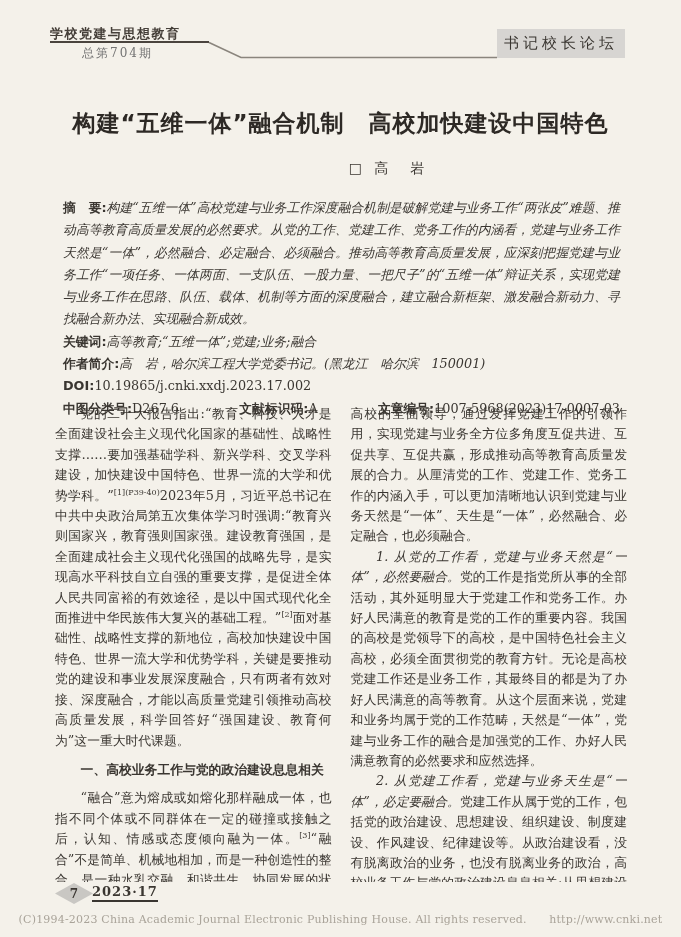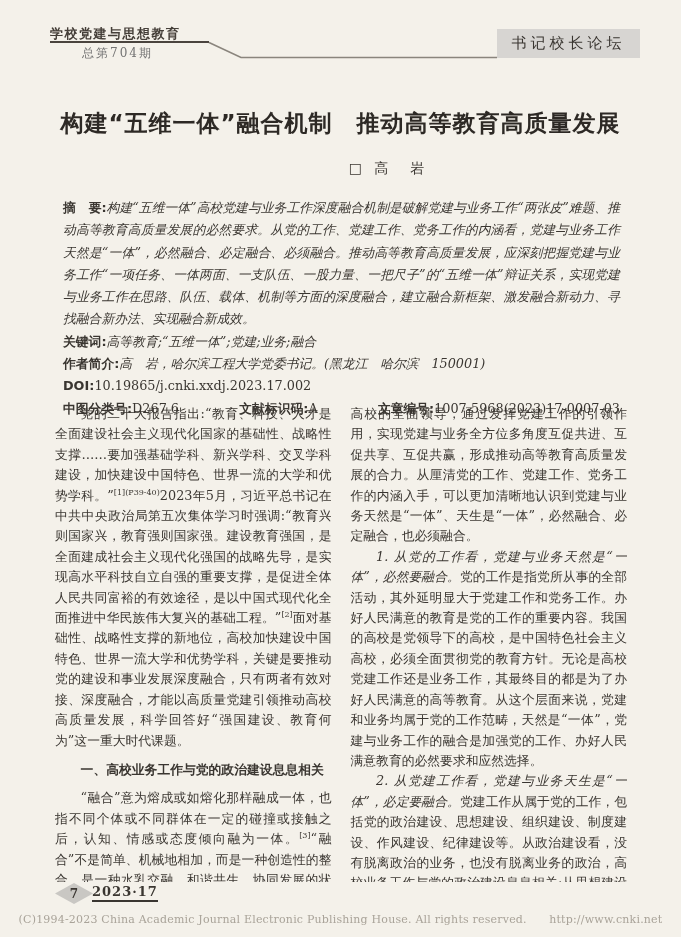--- a/index.html
+++ b/index.html
@@ -18,21 +18,21 @@
     position:absolute;left:50px;top:25px;
     font-family:"DejaVu Sans","Liberation Sans",sans-serif;
     font-size:13px;font-weight:700;letter-spacing:1.5px;color:#453f39;
   }
   .issue-no{
     position:absolute;left:82px;top:45px;
     font-size:12px;letter-spacing:2px;color:#737373;
   }
   .header-rule{position:absolute;left:0;top:0;pointer-events:none;}
   .column-badge{
-    position:absolute;left:497px;top:29px;width:143px;height:29px;
+    position:absolute;left:497px;top:29px;width:128px;height:29px;
     background:#d7d5d2;
     display:flex;align-items:center;justify-content:center;
     font-family:"DejaVu Sans","Liberation Sans",sans-serif;
     font-size:15px;letter-spacing:4px;color:#3a3631;
   }
   
   .article-title{
     position:absolute;left:0;top:108px;width:100%;
     text-align:center;
     font-family:"DejaVu Sans","Liberation Sans",sans-serif;
@@ -94,21 +94,21 @@
 <div class="page">
 
   <div class="journal-name">学校党建与思想教育</div>
   <div class="issue-no">总第704期</div>
   <svg class="header-rule" width="681" height="70">
     <path d="M50 42 H 209" stroke="#4a443e" stroke-width="1.8" fill="none"></path>
     <path d="M209 42.5 L 241 57.5 H 497" stroke="#8a857d" stroke-width="1.6" fill="none"></path>
   </svg>
   <div class="column-badge">书记校长论坛</div>
 
-  <div class="article-title">构建“五维一体”融合机制　推动高等教育高质量发展</div>
+  <div class="article-title">构建“五维一体”融合机制　高校加快建设中国特色</div>
   <div class="author-line">
     <span>□</span>
     <span>高　岩</span>
   </div>
 
   <div class="meta-block">
     <p><span class="label">摘　要:</span><span class="kai">构建“五维一体”高校党建与业务工作深度融合机制是破解党建与业务工作“两张皮”难题、推动高等教育高质量发展的必然要求。从党的工作、党建工作、党务工作的内涵看，党建与业务工作天然是“一体”，必然融合、必定融合、必须融合。推动高等教育高质量发展，应深刻把握党建与业务工作“一项任务、一体两面、一支队伍、一股力量、一把尺子”的“五维一体”辩证关系，实现党建与业务工作在思路、队伍、载体、机制等方面的深度融合，建立融合新框架、激发融合新动力、寻找融合新办法、实现融合新成效。</span></p>
     <p><span class="label">关键词:</span><span class="kai">高等教育;“五维一体”;党建;业务;融合</span></p>
     <p><span class="label">作者简介:</span><span class="kai">高　岩，哈尔滨工程大学党委书记。(黑龙江　哈尔滨　150001)</span></p>
     <p><span class="label">DOI:</span><span>10.19865/j.cnki.xxdj.2023.17.002</span></p>

